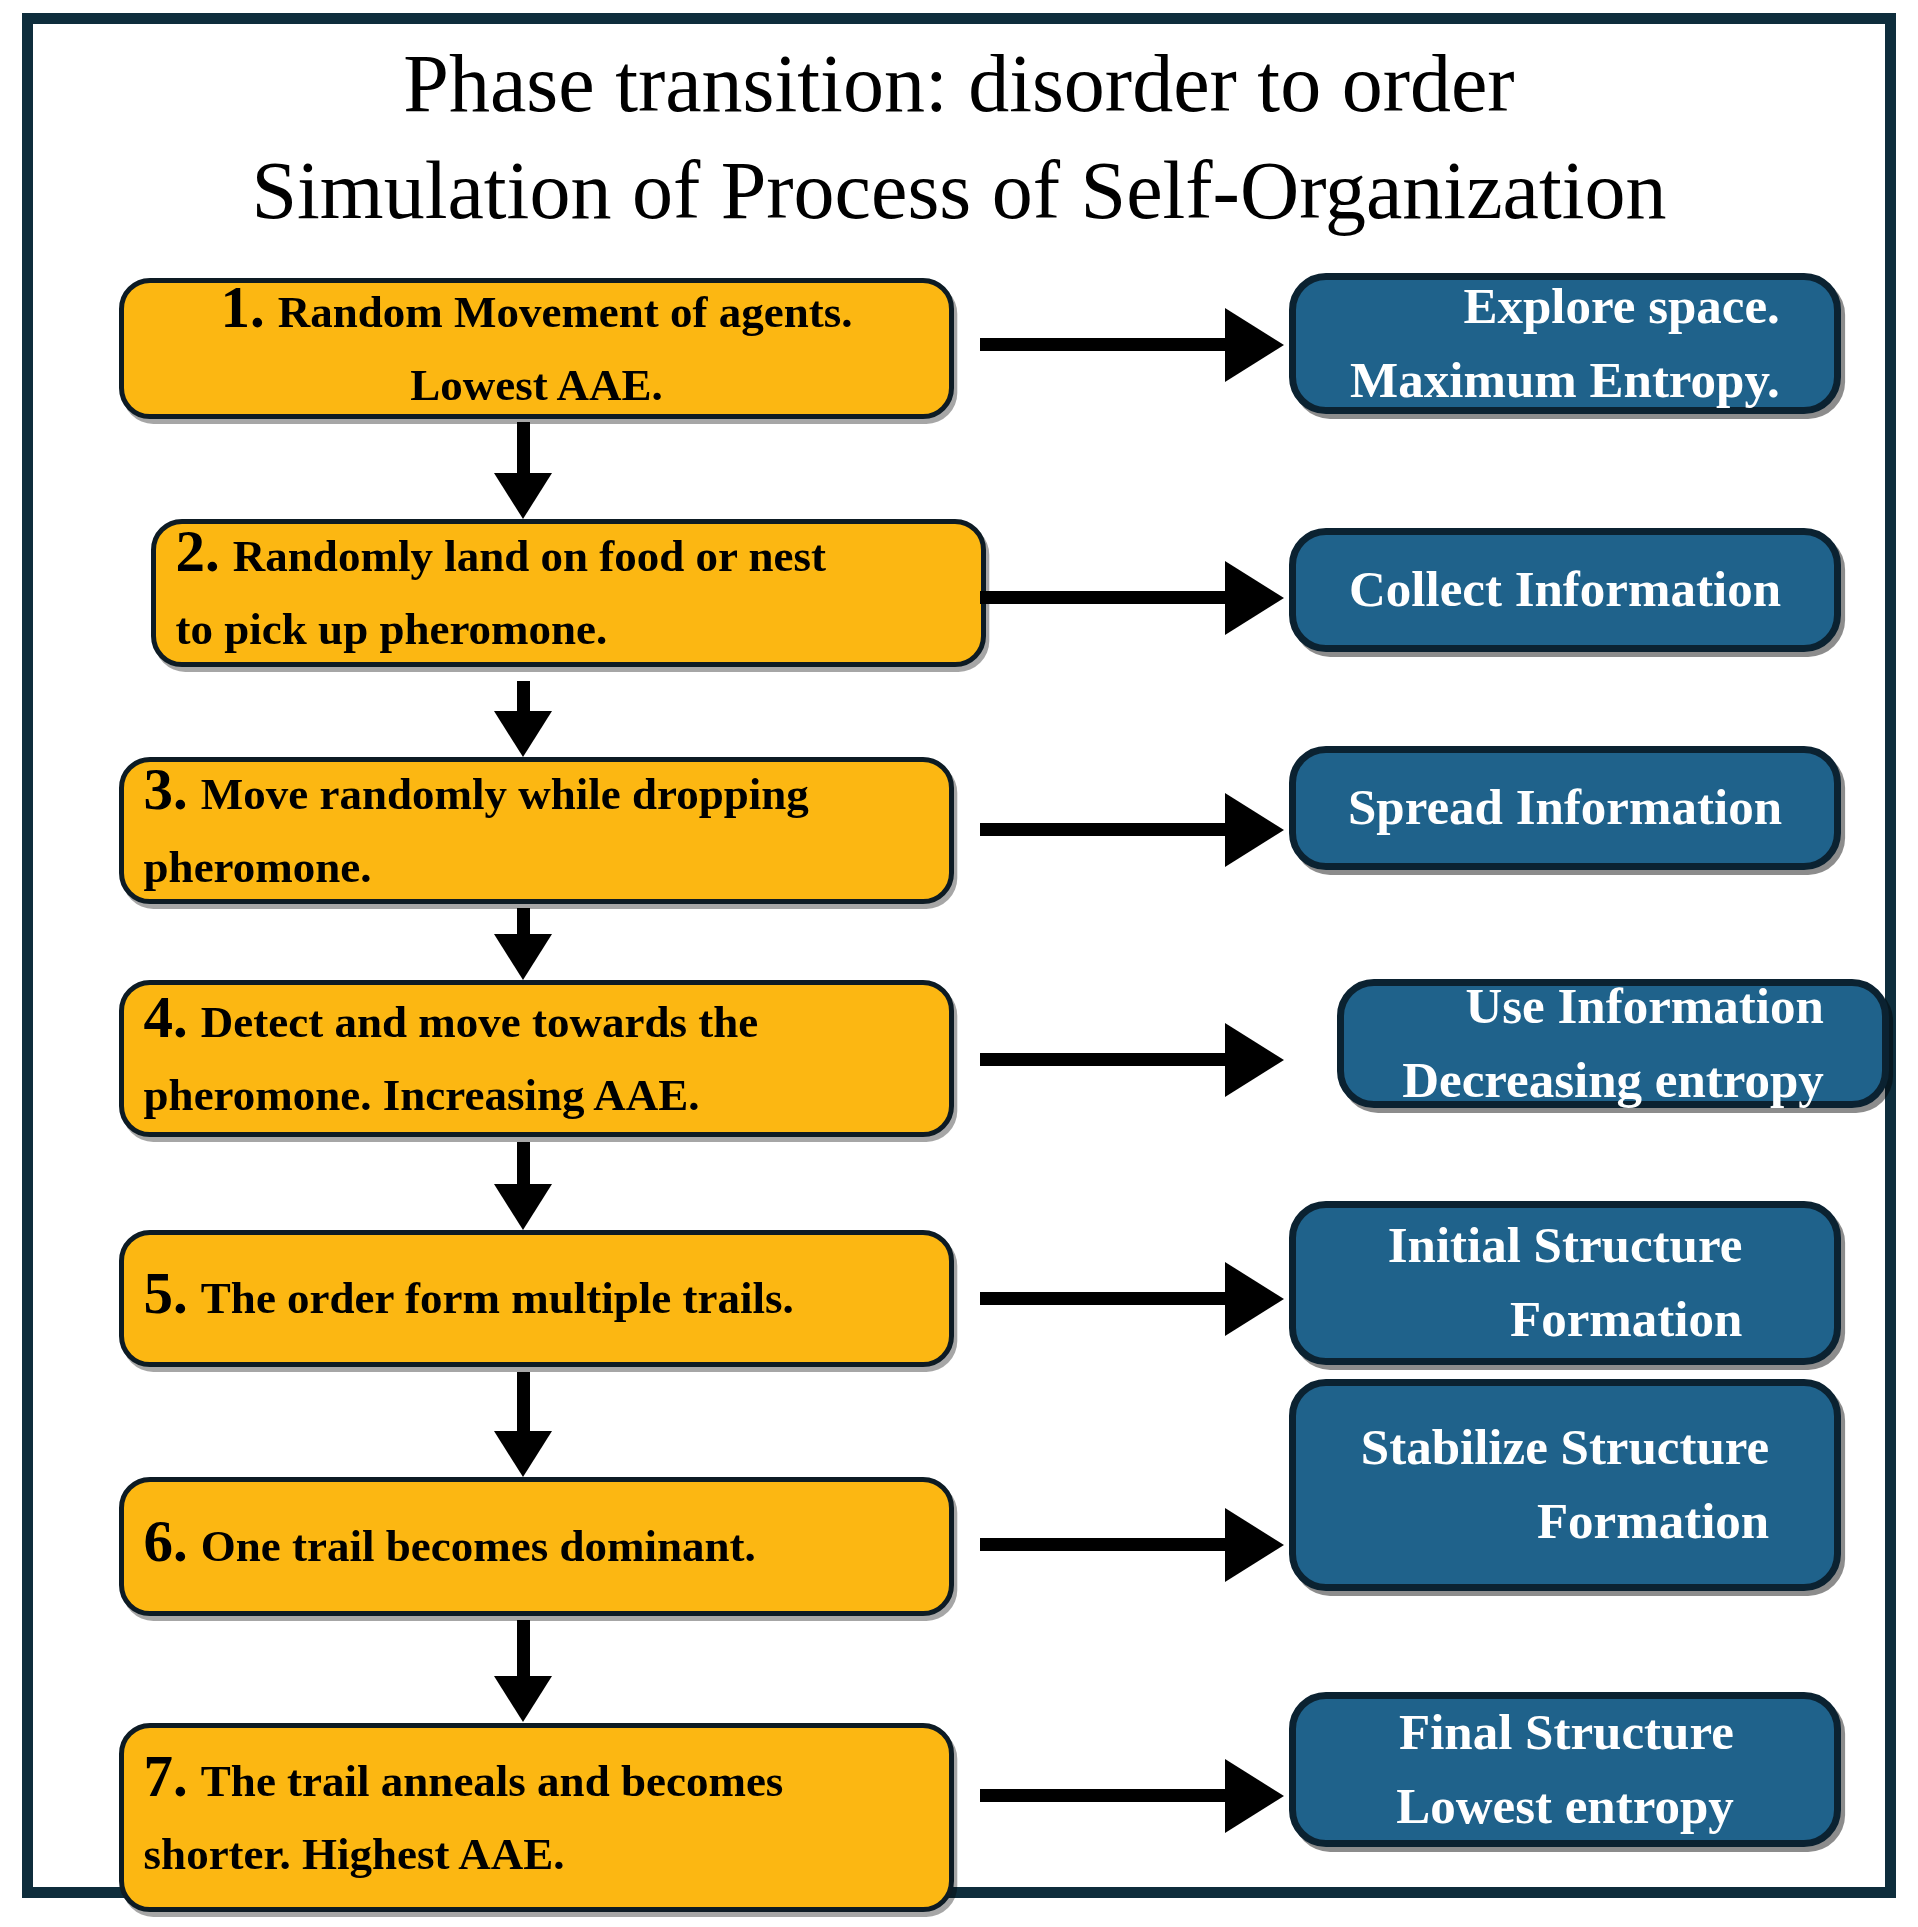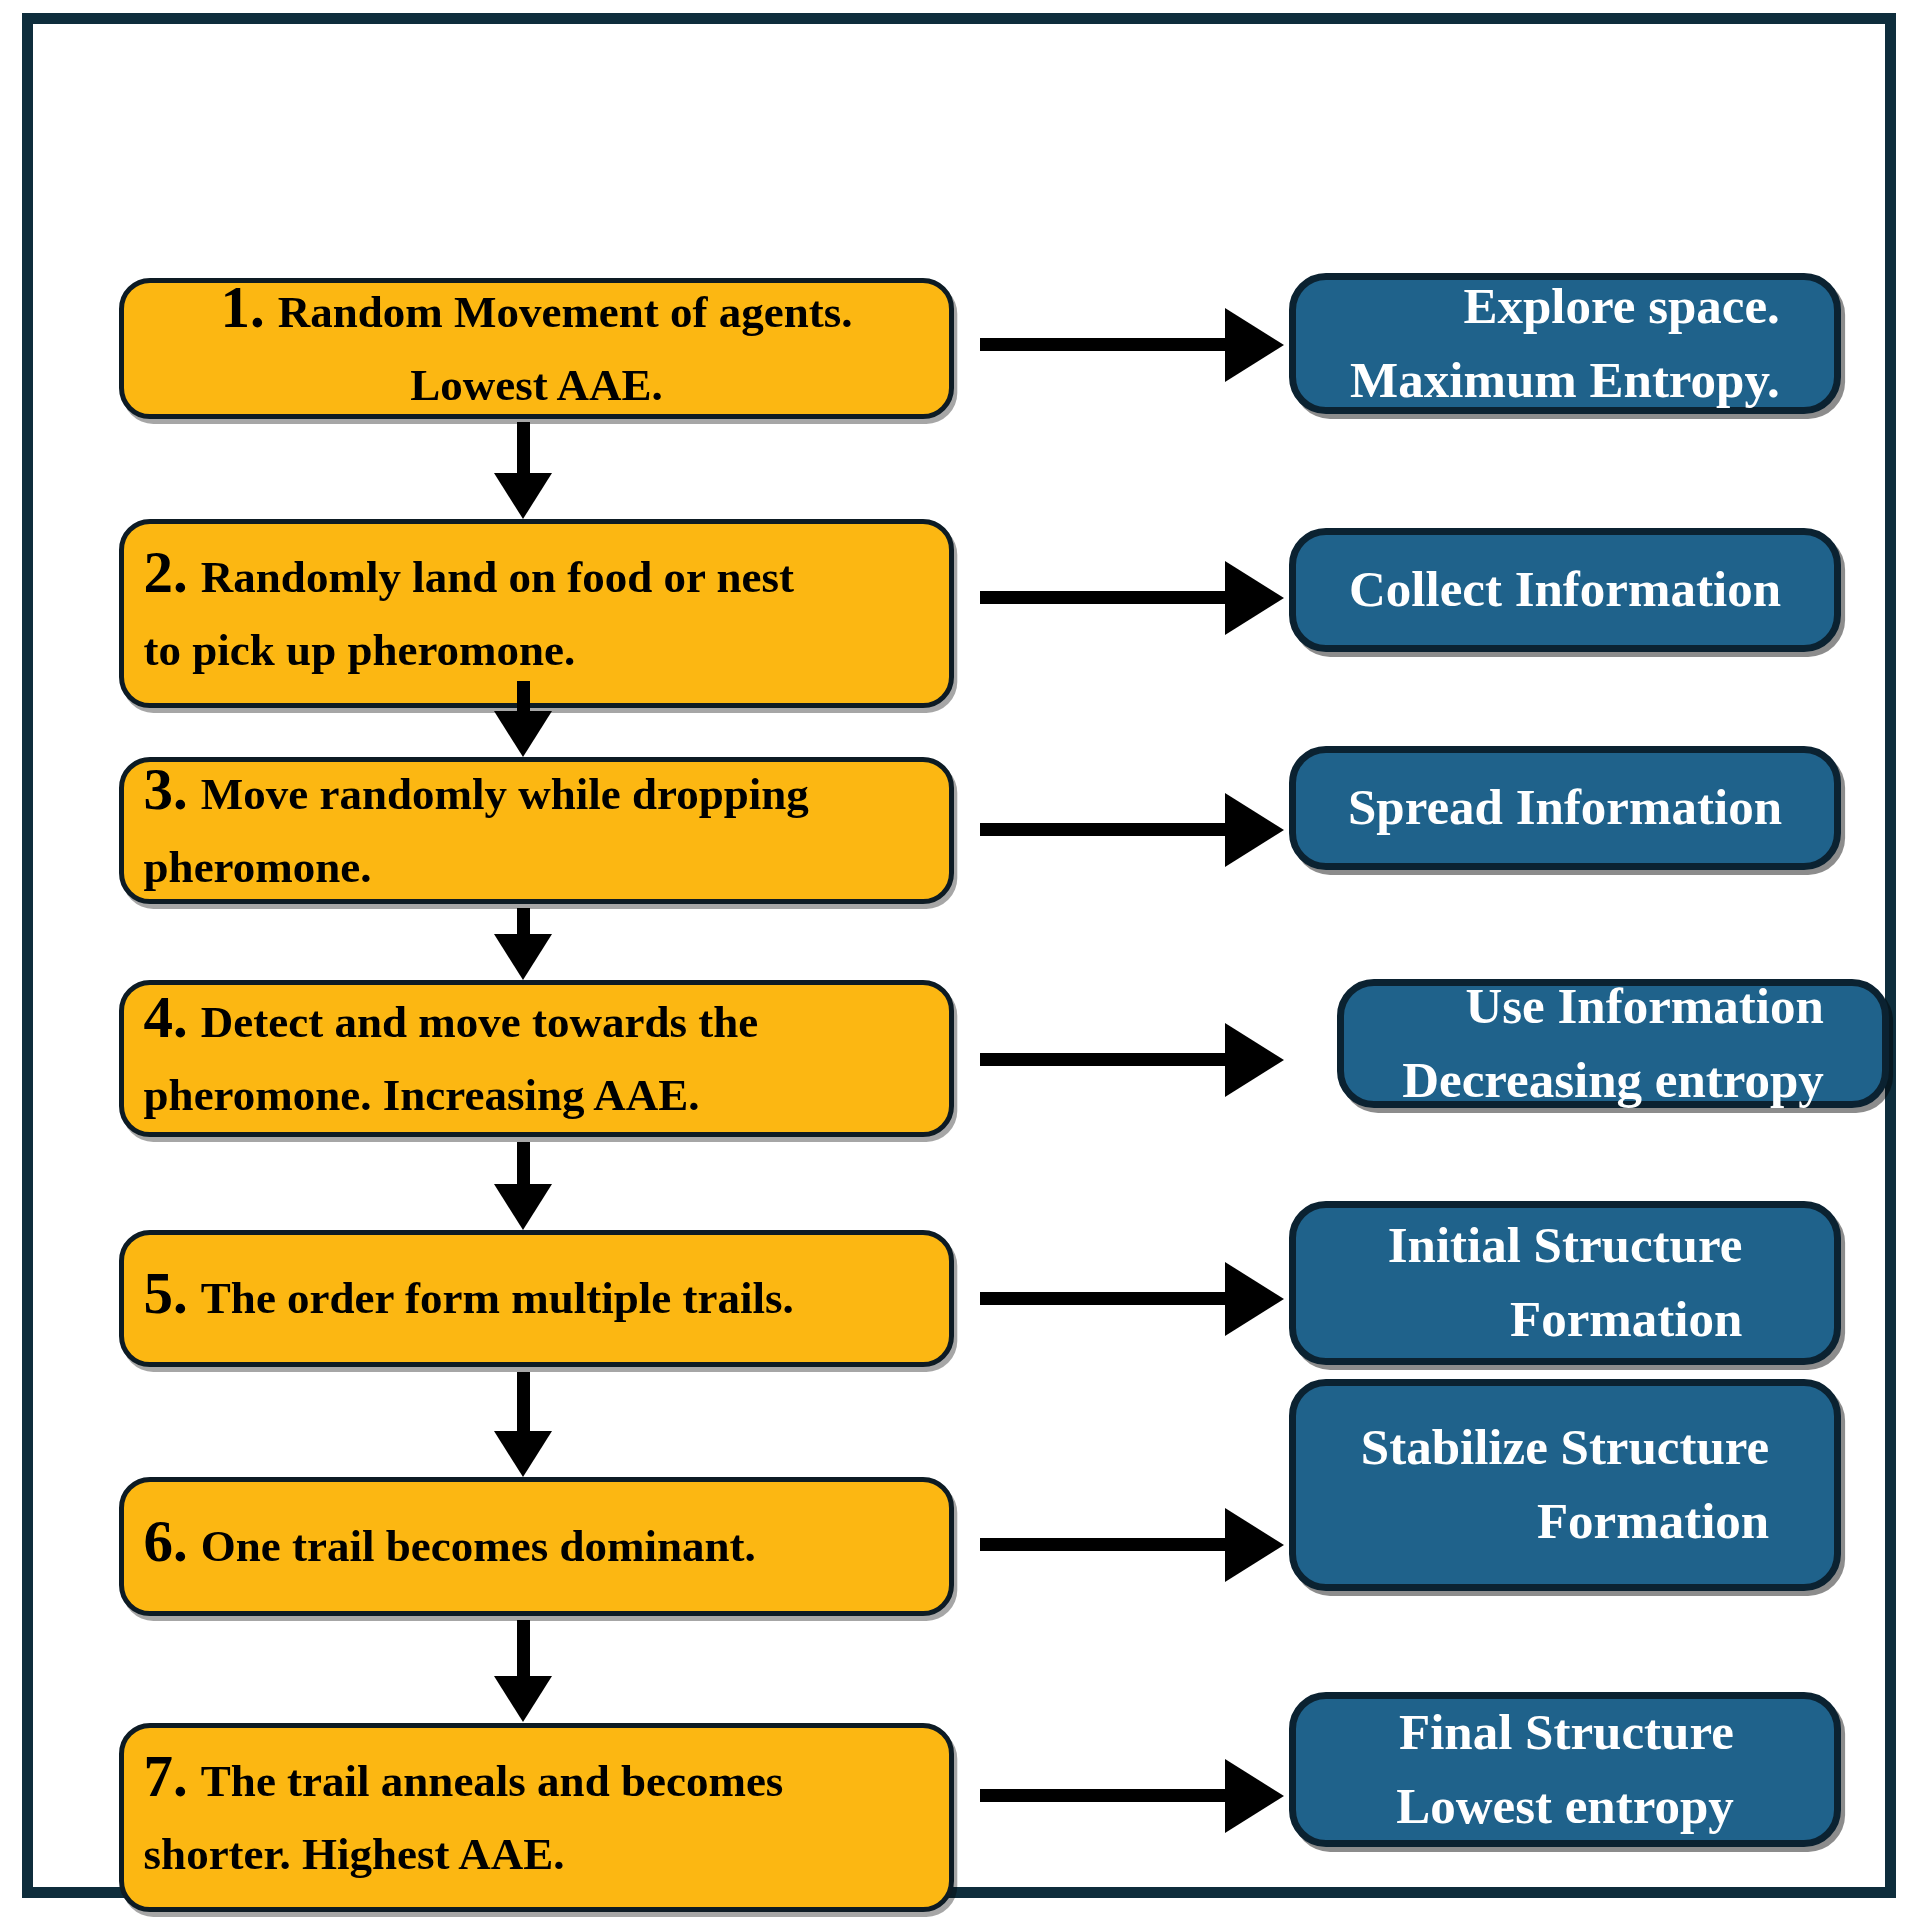--- a/index.html
+++ b/index.html
@@ -11,21 +11,21 @@
          font-size:82px;line-height:1.30;color:#000;}
   
   .lbox{position:absolute;left:119px;width:835px;box-sizing:border-box;
         background:#FCB712;border:5.7px solid #0D1B24;border-radius:31px;
         box-shadow:3.3px 4.9px 0 rgba(0,0,0,0.35);
         display:flex;align-items:center;padding:0 19.6px;}
   .lbox .content{white-space:pre-line;font-weight:bold;font-size:45px;line-height:1.62;color:#000;width:100%;}
   .lbox .num{font-size:59px;line-height:1;margin-right:13px;}
   .lbox.center .content{text-align:center;}
   .l1{top:278px;height:141px;}
-  .l2{top:519px;height:189px;}
+  .l2{top:519px;height:148px;margin-left:32px;}
   .l3{top:757px;height:147px;}
   .l4{top:980px;height:157px;}
   .l5{top:1230px;height:137px;}
   .l6{top:1477px;height:139px;}
   .l7{top:1723px;height:189px;justify-content:flex-end;}
   
   .rbox{position:absolute;left:1289px;width:552px;box-sizing:border-box;
         background:#1F628B;border:7.4px solid #0B2231;border-radius:37px;
         box-shadow:4.1px 4.9px 0 rgba(0,0,0,0.45);
         display:flex;align-items:center;justify-content:center;}
@@ -58,20 +58,24 @@
   .v4{top:1142px;height:88px;}
   .v5{top:1372px;height:105px;}
   .v6{top:1620px;height:102px;}
 </style>
 </head>
 <body>
 
 <div class="page">
   <div class="frame"></div>
 
+  <div class="title">
+    <div>Phase transition: disorder to order</div>
+    <div>Simulation of Process of Self-Organization</div>
+  </div>
 
   <div class="lbox l1 center">
     <div class="content"><span class="num">1.</span><span>Random Movement of agents.
 Lowest AAE.</span></div>
   </div>
   <div class="harrow h1">
       <div class="shaft"></div>
       <div class="head"></div>
     </div>
   <div class="rbox r1">

